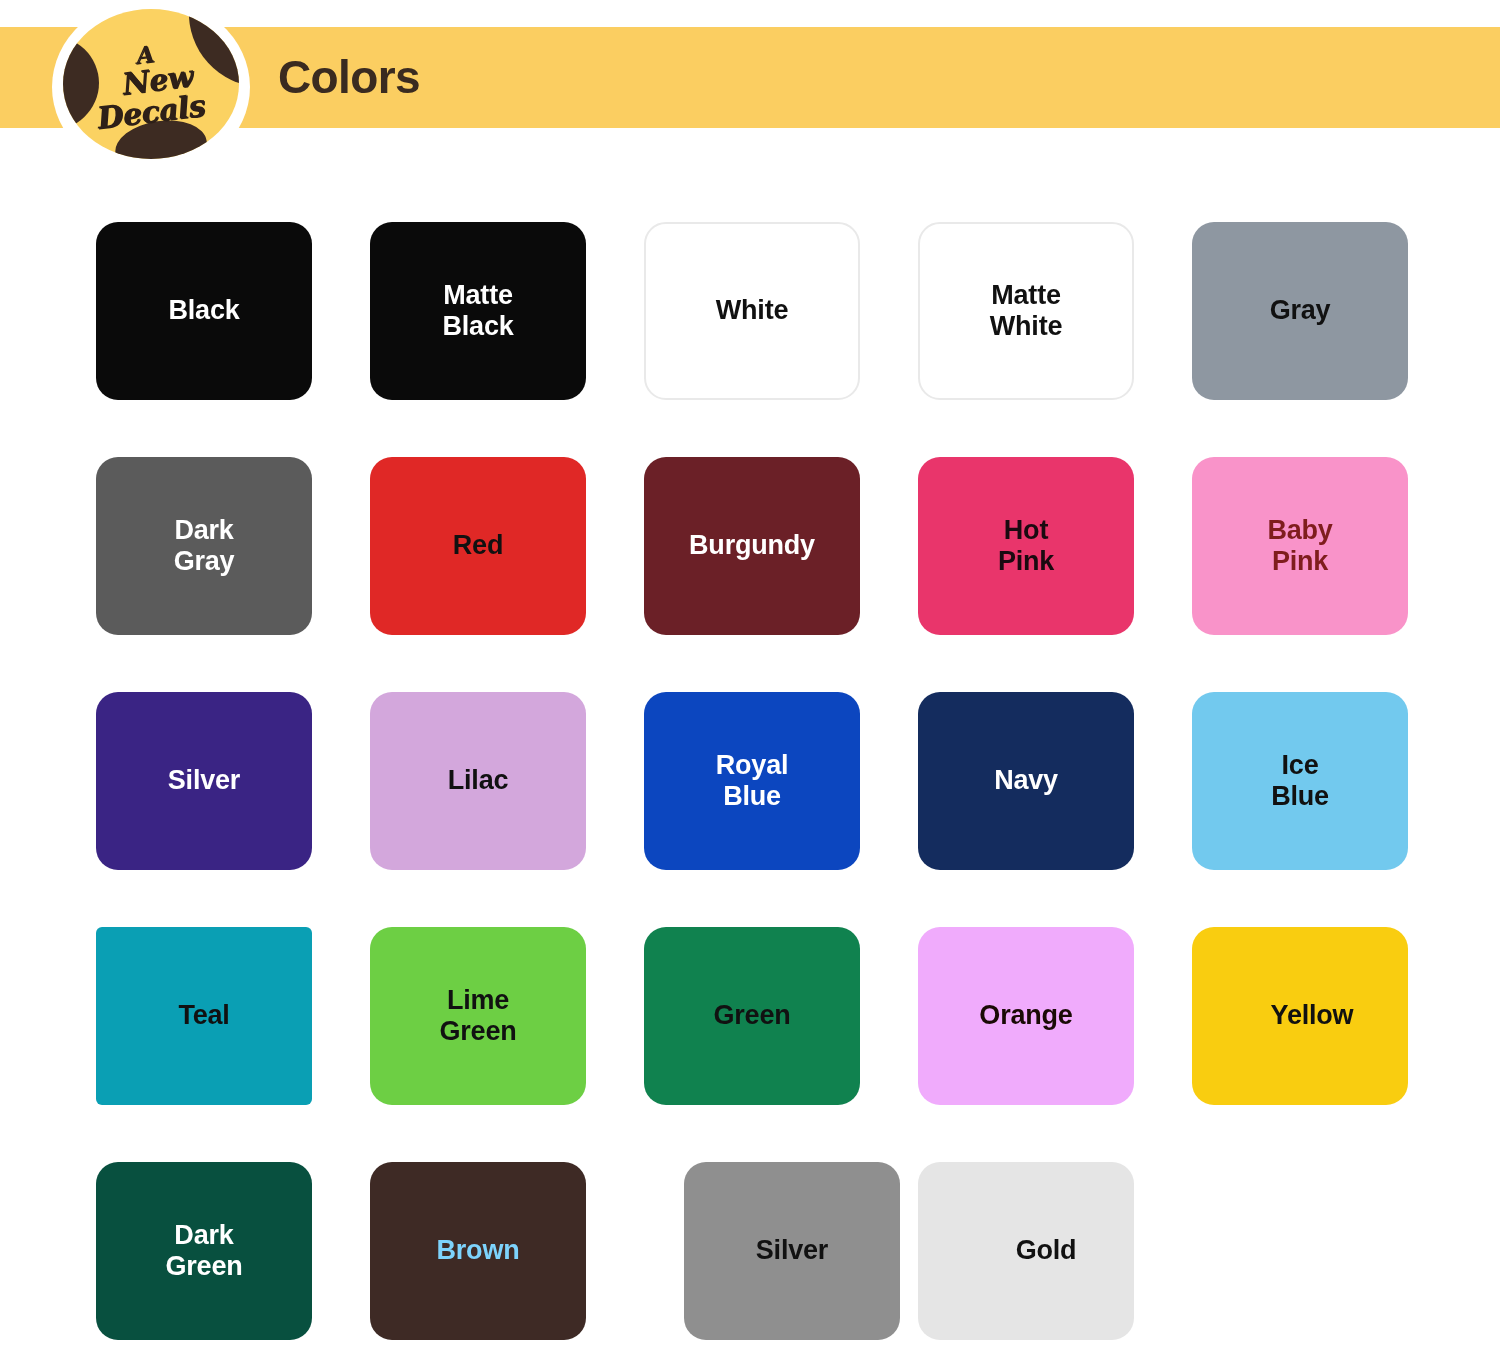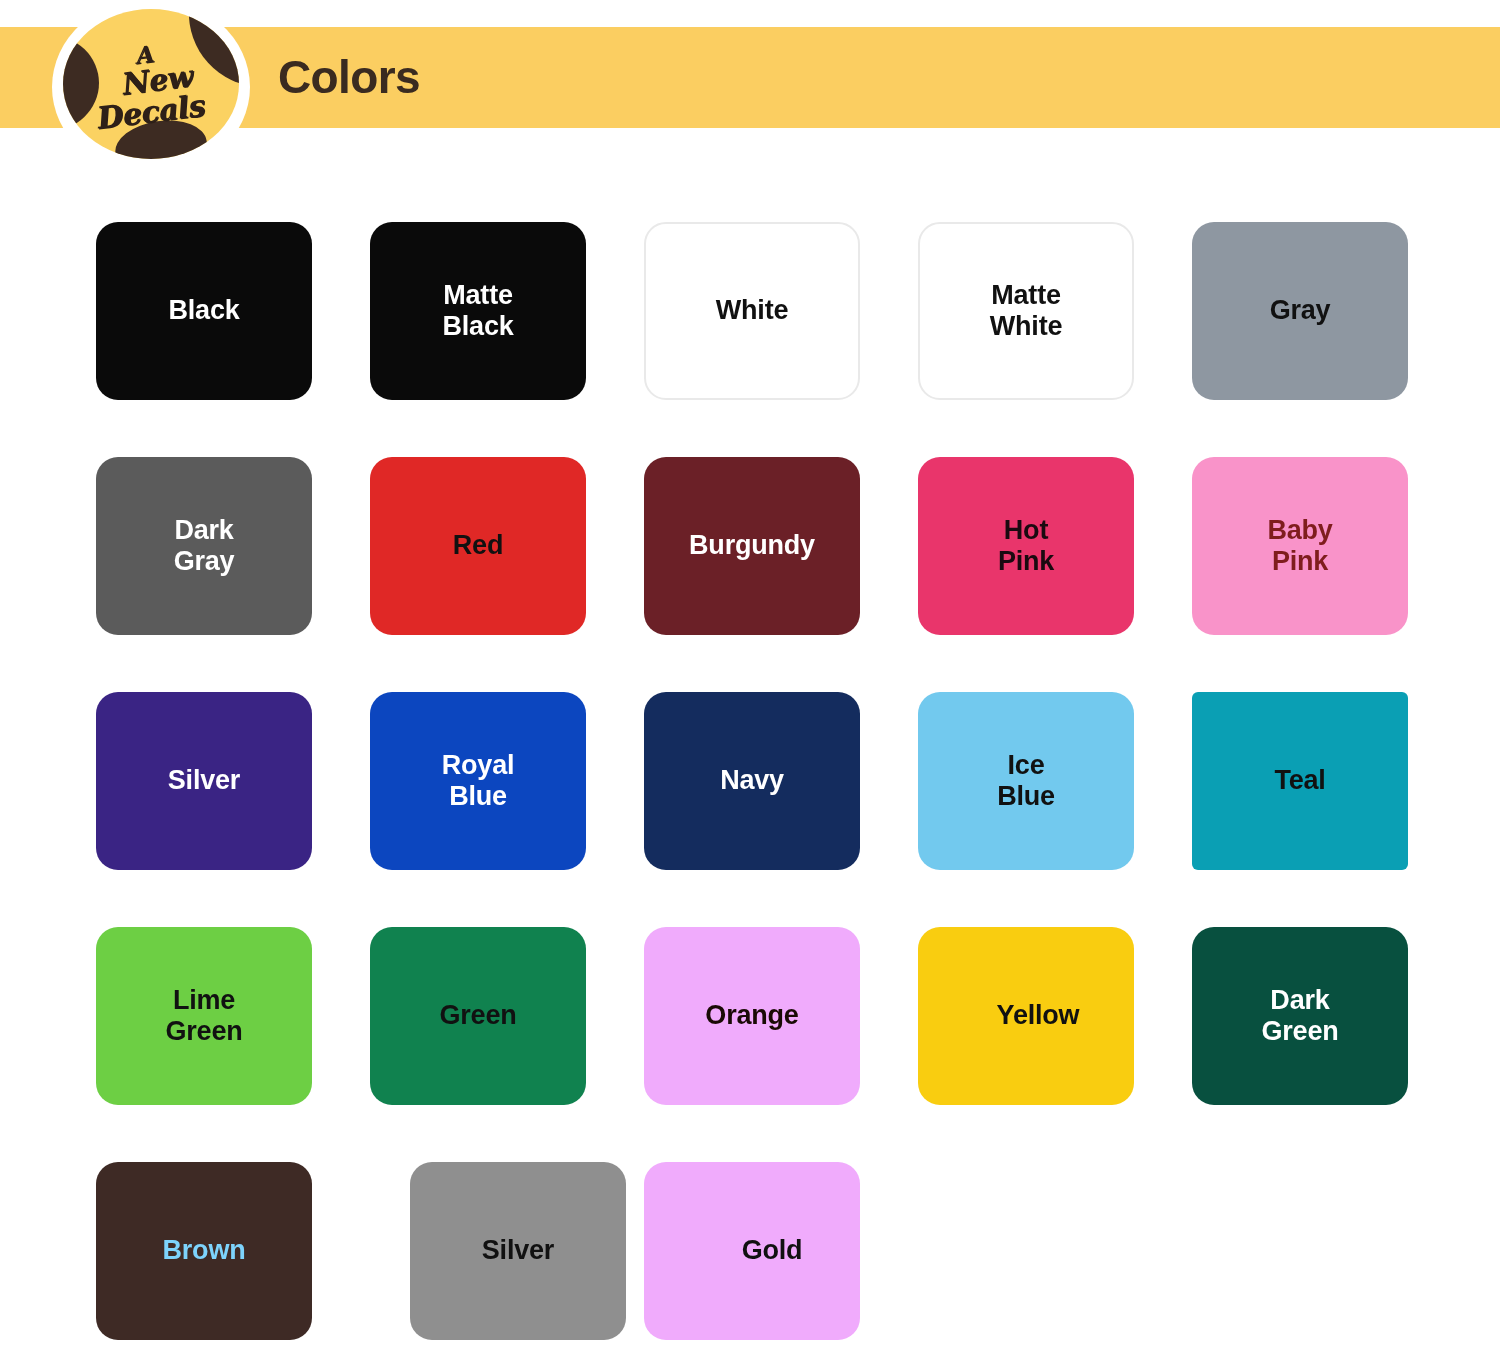--- a/index.html
+++ b/index.html
@@ -195,31 +195,32 @@
       <div class="swatch" style="background: rgb(142, 151, 161); color: rgb(17, 17, 17);">Gray</div>
       <div class="swatch" style="background: rgb(91, 91, 91); color: rgb(255, 255, 255);">Dark
 Gray</div>
       <div class="swatch" style="background: rgb(224, 40, 38); color: rgb(17, 17, 17);">Red</div>
       <div class="swatch" style="background: rgb(107, 32, 39); color: rgb(255, 255, 255);">Burgundy</div>
       <div class="swatch" style="background: rgb(233, 53, 107); color: rgb(26, 10, 16);">Hot
 Pink</div>
       <div class="swatch" style="background: rgb(249, 147, 201); color: #7f1d1d;">Baby
 Pink</div>
       <div class="swatch" style="background: rgb(58, 36, 132); color: rgb(255, 255, 255);">Silver</div>
+      <div class="swatch" style="background: rgb(211, 167, 220); color: rgb(17, 17, 17);">Lilac</div>
       <div class="swatch" style="background: rgb(12, 70, 191); color: rgb(255, 255, 255);">Royal
 Blue</div>
       <div class="swatch" style="background: rgb(20, 44, 94); color: rgb(255, 255, 255);">Navy</div>
       <div class="swatch" style="background: rgb(114, 201, 238); color: rgb(17, 17, 17);">Ice
 Blue</div>
       <div class="swatch" style="background: rgb(10, 159, 180); color: rgb(17, 17, 17); border-radius: 6px;">Teal</div>
       <div class="swatch" style="background: rgb(109, 207, 68); color: rgb(17, 17, 17);">Lime
 Green</div>
       <div class="swatch" style="background: rgb(16, 130, 79); color: rgb(17, 17, 17);">Green</div>
       <div class="swatch" style="background: #f0abfc; color: rgb(26, 10, 5);">Orange</div>
       <div class="swatch" style="background: rgb(249, 205, 16); color: rgb(17, 17, 17); padding-left: 24px;">Yellow</div>
       <div class="swatch" style="background: rgb(8, 80, 63); color: rgb(255, 255, 255);">Dark
 Green</div>
       <div class="swatch" style="background: rgb(62, 42, 37); color: #7dd3fc;">Brown</div>
       <div class="swatch" style="background: rgb(143, 143, 143); color: rgb(17, 17, 17); margin-left: 40px;">Silver</div>
-      <div class="swatch" style="background: #f0abfc; color: rgb(17, 17, 17); padding-left: 40px;">Gold</div>
+      <div class="swatch" style="background: #e5e5e5; color: rgb(17, 17, 17); padding-left: 40px;">Gold</div>
     </div>
 
 </div>
 
 </body></html>

